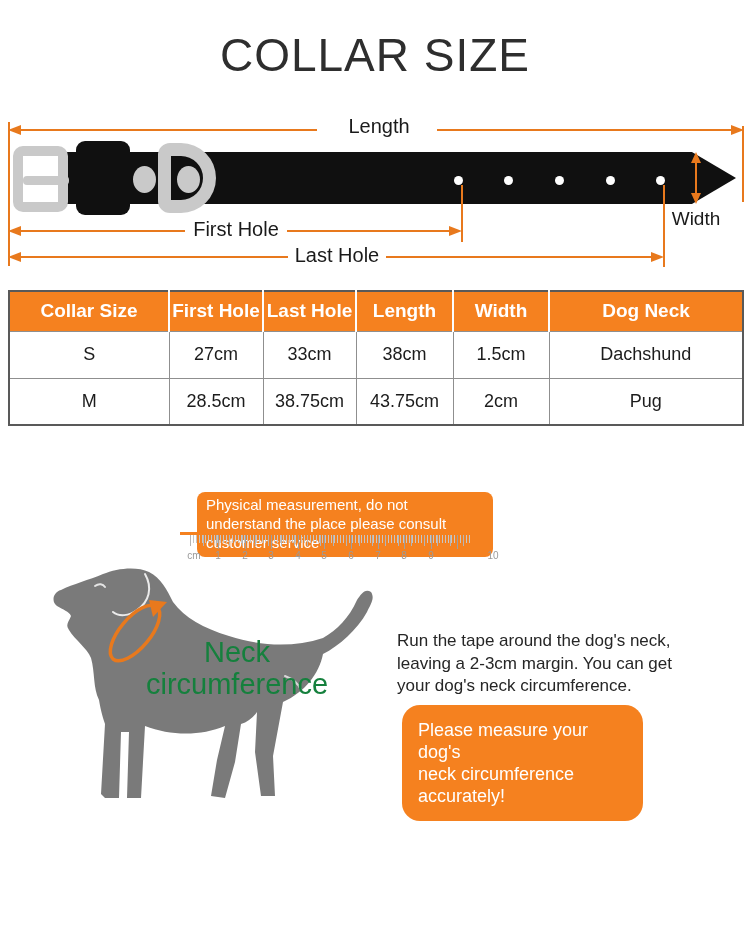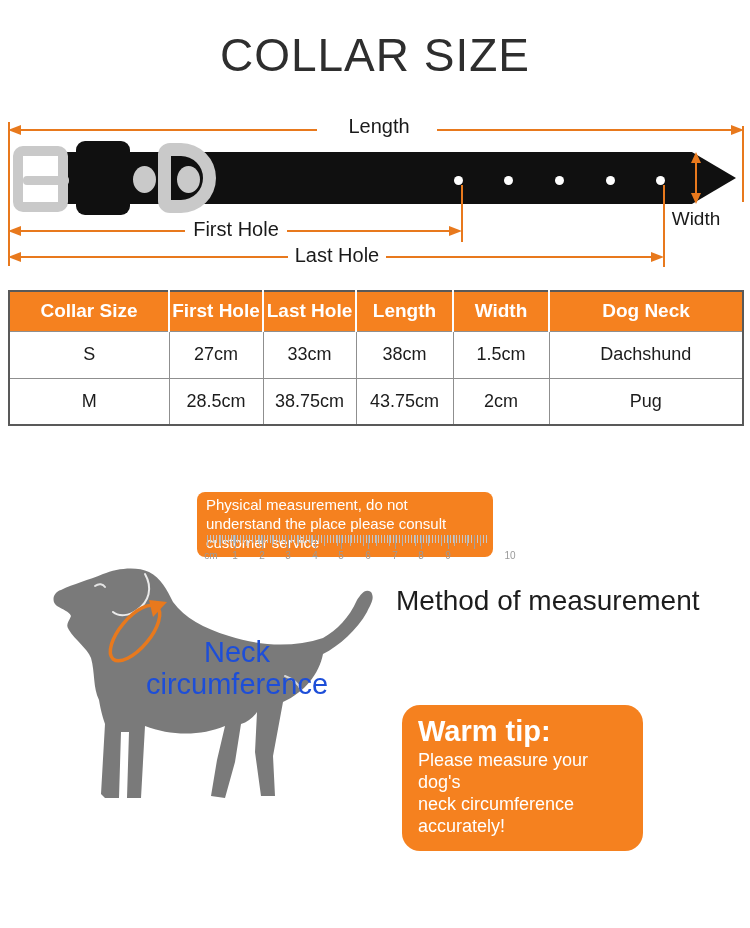--- a/index.html
+++ b/index.html
@@ -45,33 +45,33 @@
   table.size-table{position:absolute;left:8px;top:290px;width:734px;border-collapse:collapse;
     table-layout:fixed;border:2px solid #595959;}
   .size-table th{background:var(--orange);color:#fff;font-size:19px;font-weight:bold;height:40px;
     border-left:2px solid #fdfdfd;border-bottom:1px solid #8f8f8f;}
   .size-table th:first-child{border-left:none;}
   .size-table td{border:1px solid #8f8f8f;height:47px;text-align:center;font-size:18px;color:#1c1c1c;}
 
   
   .note-box{position:absolute;left:197px;top:492px;width:296px;background:var(--orange);
     border-radius:8px;color:#fff;font-size:15px;line-height:1.27;padding:3px 9px 5px;}
-  .ruler{position:absolute;left:197px;top:532px;width:296px;height:32px;border-top:3px solid var(--orange);}
+  .ruler{position:absolute;left:180px;top:532px;width:296px;height:32px;border-top:3px solid var(--orange);}
   .ticks-small{position:absolute;left:10px;right:4px;top:0;height:8px;
     background:repeating-linear-gradient(90deg,#c6c6c6 0 1px,transparent 1px 3px);}
   .ticks-mid{position:absolute;left:10px;right:4px;top:0;height:11px;
     background:repeating-linear-gradient(90deg,#b5b5b5 0 1px,transparent 1px 13px);}
   .ticks-tall{position:absolute;left:38px;width:242px;top:0;height:14px;
     background:repeating-linear-gradient(90deg,#9f9f9f 0 1px,transparent 1px 26.6px);}
   .ruler-num{position:absolute;top:15px;width:20px;text-align:center;font-size:10px;color:#9a9a9a;}
 
   
   .dog-svg{position:absolute;left:45px;top:560px;width:350px;height:250px;}
   .neck-label{position:absolute;left:102px;top:636px;width:270px;text-align:center;
-    color:#1d4ed8;font-size:29px;line-height:1.12;}
+    color:#15803d;font-size:29px;line-height:1.12;}
   .method-heading{position:absolute;left:396px;top:585px;width:330px;font-size:28px;
     font-weight:500;color:#1d1d1d;}
   .method-body{position:absolute;left:397px;top:630px;width:280px;font-size:17px;
     line-height:1.33;color:#262626;}
   .warm-tip{position:absolute;left:402px;top:705px;width:241px;background:var(--orange);
     border-radius:18px;color:#fff;padding:11px 16px 13px;}
   .warm-tip-title{font-size:29px;font-weight:bold;line-height:1.05;}
   .warm-tip-body{font-size:18px;line-height:1.22;margin-top:4px;}
 
   
@@ -196,22 +196,23 @@
       C158,68 140,58 128,42 C122,30 116,18 104,12 C92,6 72,8 58,14 C44,20 28,24 16,30 Z"></path>
     <path fill="none" stroke="#ffffff" stroke-width="2" stroke-linecap="round" opacity="0.85" d="M100,14 C108,28 104,42 92,50 C84,56 74,57 68,52"></path>
     <path fill="none" stroke="#ffffff" stroke-width="2" stroke-linecap="round" opacity="0.8" d="M50,26 C54,23 58,24 60,27"></path>
     <path fill="none" stroke="#ffffff" stroke-width="2" stroke-linecap="round" opacity="0.7" d="M240,116 C256,122 262,136 254,148"></path>
     <ellipse cx="90" cy="73" rx="34" ry="15" transform="rotate(-50 90 73)" fill="none" stroke="#E8791D" stroke-width="3.5"></ellipse>
     <polygon points="104,40 122,42 108,57" fill="#E8791D"></polygon>
   </svg>
   <div class="neck-label prel">Neck
 circumference</div>
 
-  <div class="method-heading">Method of measurement</div>
+  <div class="method-body prel">Run the tape around the dog's neck,
+leaving a 2-3cm margin.  You can get
+your dog's neck circumference.</div>
 
   <div class="warm-tip">
-    <div class="warm-tip-title">Warm tip:</div>
     <div class="warm-tip-body prel">Please measure your dog's
 neck circumference accurately!</div>
   </div>
 
 
 </div>
 
 </body></html>

